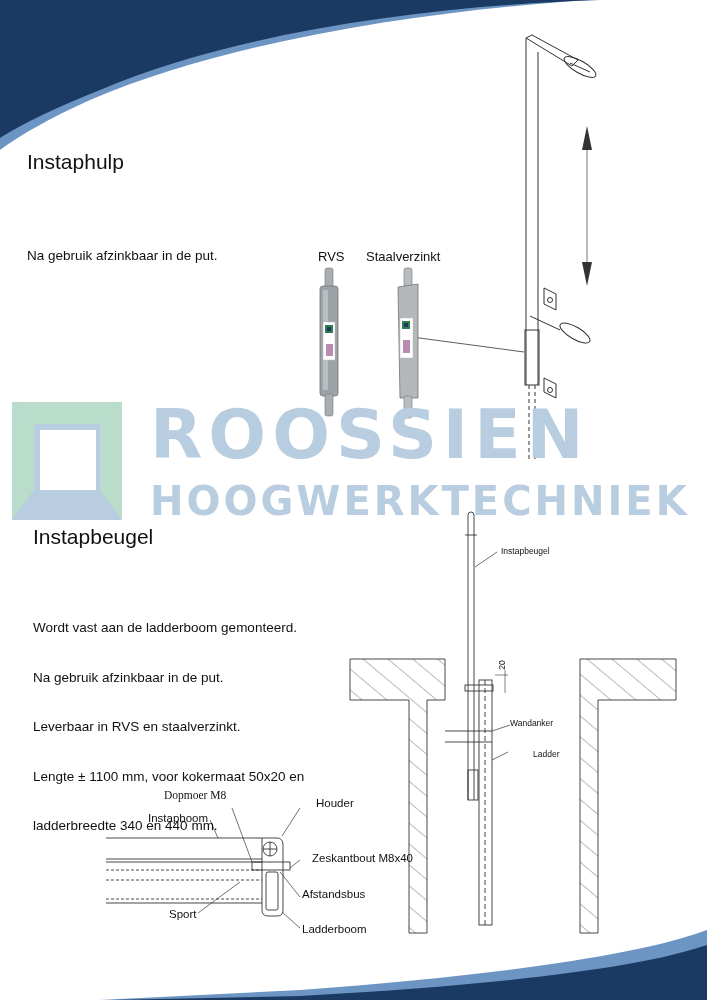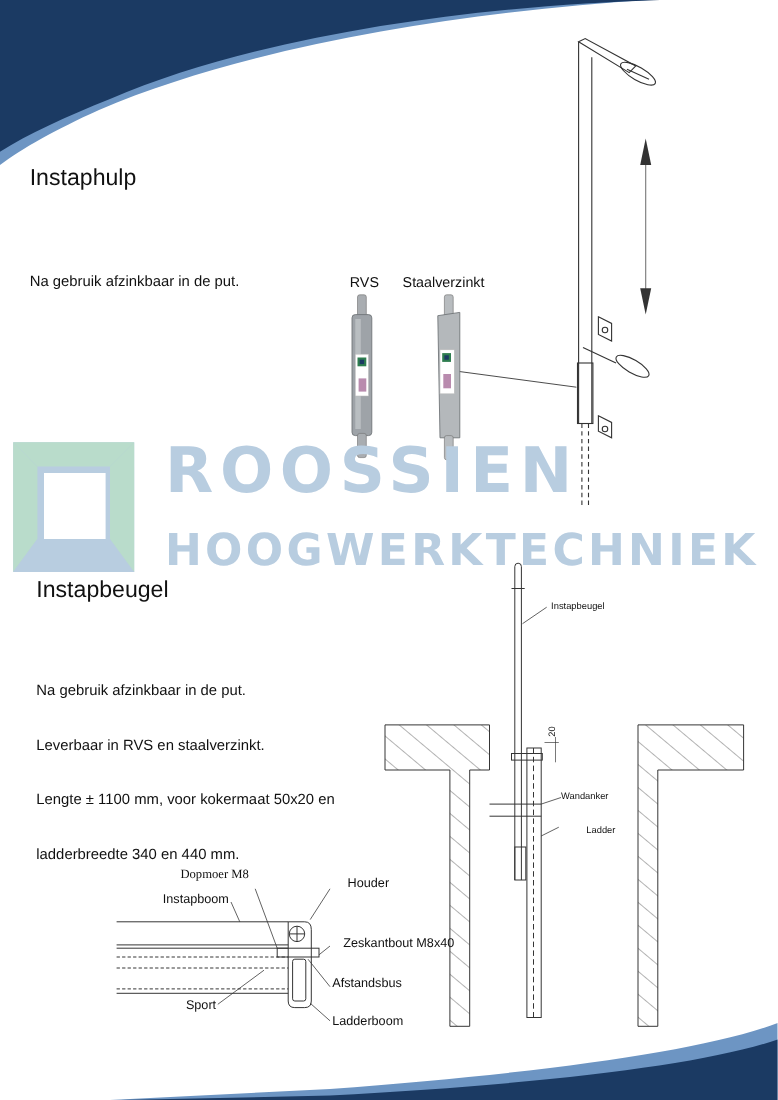--- a/index.html
+++ b/index.html
@@ -123,32 +123,33 @@
     <line x1="232" y1="808" x2="252" y2="862" stroke-width="0.7"></line>
     <line x1="210" y1="820" x2="218" y2="838" stroke-width="0.7"></line>
     <line x1="300" y1="808" x2="282" y2="836" stroke-width="0.7"></line>
     <line x1="300" y1="860" x2="290" y2="868" stroke-width="0.7"></line>
     <line x1="300" y1="897" x2="280" y2="872" stroke-width="0.7"></line>
     <line x1="198" y1="913" x2="240" y2="882" stroke-width="0.7"></line>
     <line x1="300" y1="928" x2="282" y2="912" stroke-width="0.7"></line>
   </g>
 </svg>
 
-<div class="wm" style="left:150px;top:395px;font-size:57px;letter-spacing:6px;">ROOSSIEN</div>
+<div class="wm" style="left:150px;top:395px;font-size:68px;letter-spacing:6px;">ROOSSIEN</div>
 <div class="wm" style="left:150px;top:478px;font-size:40px;letter-spacing:3px;">HOOGWERKTECHNIEK</div>
 
 <div class="h1" style="left:27px;top:150px;">Instaphulp</div>
 <div class="para" style="left:27px;top:215px;">
   <div>Na gebruik afzinkbaar in de put.</div>
 </div>
 <div class="lbl" style="left:318px;top:249px;">RVS</div>
 <div class="lbl" style="left:366px;top:249px;">Staalverzinkt</div>
 
 <div class="h1" style="left:33px;top:525px;">Instapbeugel</div>
 <div class="para" style="left:33px;top:587px;">
+  <div>Wordt vast aan de ladderboom gemonteerd.</div>
   <div>Na gebruik afzinkbaar in de put.</div>
   <div>Leverbaar in RVS en staalverzinkt.</div>
   <div>Lengte ± 1100 mm, voor kokermaat 50x20 en</div>
   <div>ladderbreedte 340 en 440 mm.</div>
 </div>
 
 <div class="small" style="left:501px;top:546px;">Instapbeugel</div>
 <div class="small" style="left:497px;top:660px;transform:rotate(-90deg);">20</div>
 <div class="small" style="left:510px;top:718px;">Wandanker</div>
 <div class="small" style="left:508px;top:749px;padding-left:25px;">Ladder</div>

